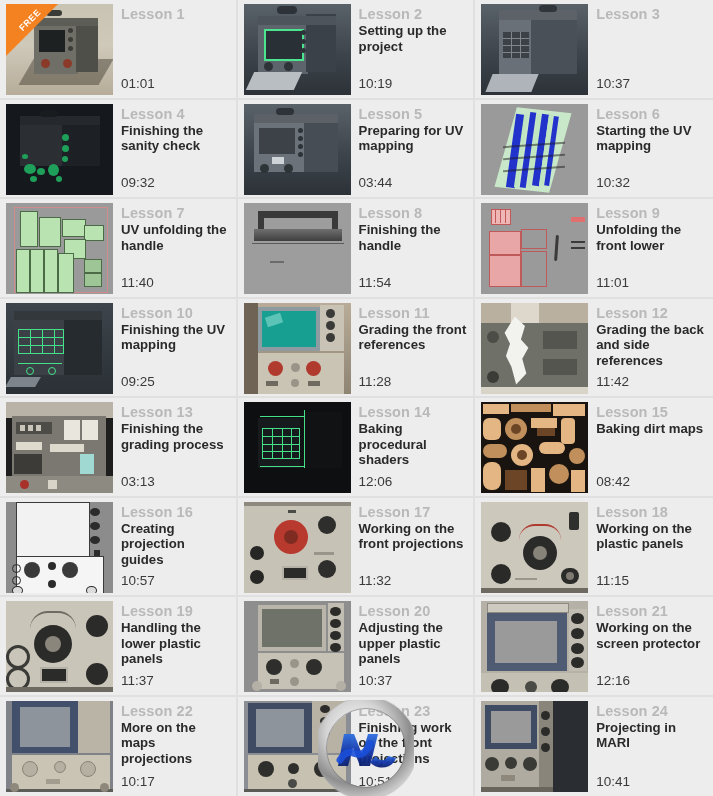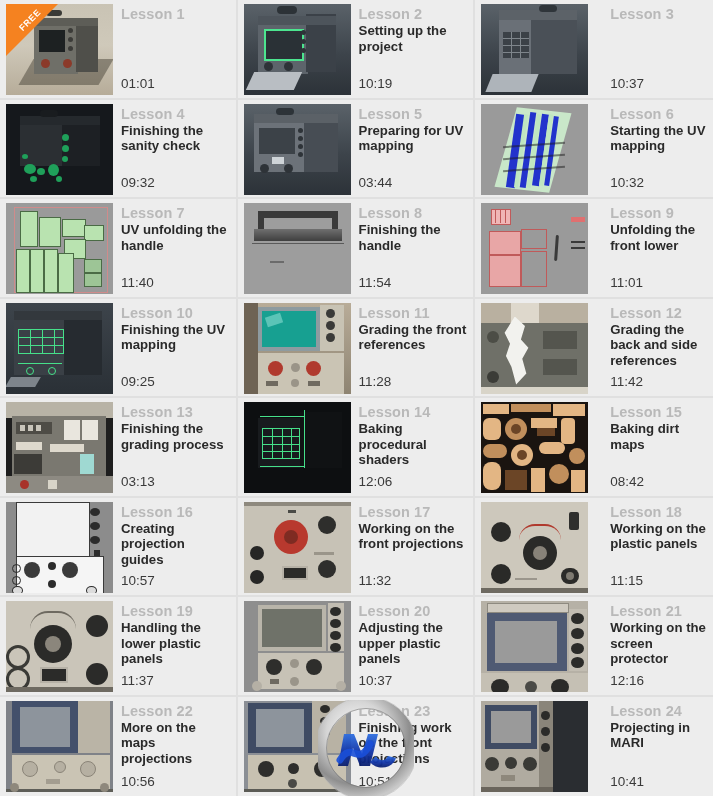--- a/index.html
+++ b/index.html
@@ -19,21 +19,21 @@
   }
   .cell{
     position:relative;
     box-sizing:border-box;
     display:flex;
     background:#ededed;
     border-right:2px solid #e0e0e0;
     border-bottom:2px solid #e0e0e0;
     overflow:hidden;
   }
-  .cell.lastcol{border-right:none;gap:14px;}
+  .cell.lastcol{border-right:none;}
   .cell.lastrow{border-bottom:none;}
 
   .thumb{
     position:relative;
     width:107px;height:91px;
     margin:4px 0 0 6px;
     flex:0 0 auto;
     background:#5a6068;
     overflow:hidden;
   }
@@ -612,21 +612,21 @@
       <div class="knob" style="left:48px;top:60px;width:10px;height:10px;background:#b6b0a2;border:1px solid #8a8478;"></div>
       <div class="knob" style="left:74px;top:60px;width:14px;height:14px;background:#b6b0a2;border:1px solid #8a8478;"></div>
       <div class="shade" style="left:40px;top:78px;width:14px;height:5px;background:#a39d90;"></div>
       <div class="shade" style="left:0;top:88px;width:107px;height:3px;background:#5e5e58;"></div>
       <div class="knob" style="left:4px;top:82px;width:9px;height:9px;background:#8e887c;"></div>
       <div class="knob" style="left:94px;top:82px;width:9px;height:9px;background:#8e887c;"></div>
       </div>
       <div class="info">
         <div class="lesson-num">Lesson 22</div>
         <div class="lesson-title">More on the maps projections</div>
-        <div class="duration">10:56</div>
+        <div class="duration">10:17</div>
       </div>
     </div>
     <div class="cell lastrow">
       <div class="thumb">
       <div class="art" style="background:#8b8f95;"></div>
       <div class="shade" style="left:4px;top:2px;width:64px;height:50px;background:#3f4b63;"></div>
       <div class="shade" style="left:12px;top:8px;width:48px;height:38px;background:#8d949c;"></div>
       <div class="shade" style="left:68px;top:0;width:34px;height:52px;background:#b8b2a4;"></div>
       <div class="knob" style="left:76px;top:4px;width:10px;height:8px;background:#2b2b29;"></div>
       <div class="knob" style="left:76px;top:16px;width:10px;height:8px;background:#2b2b29;"></div>

